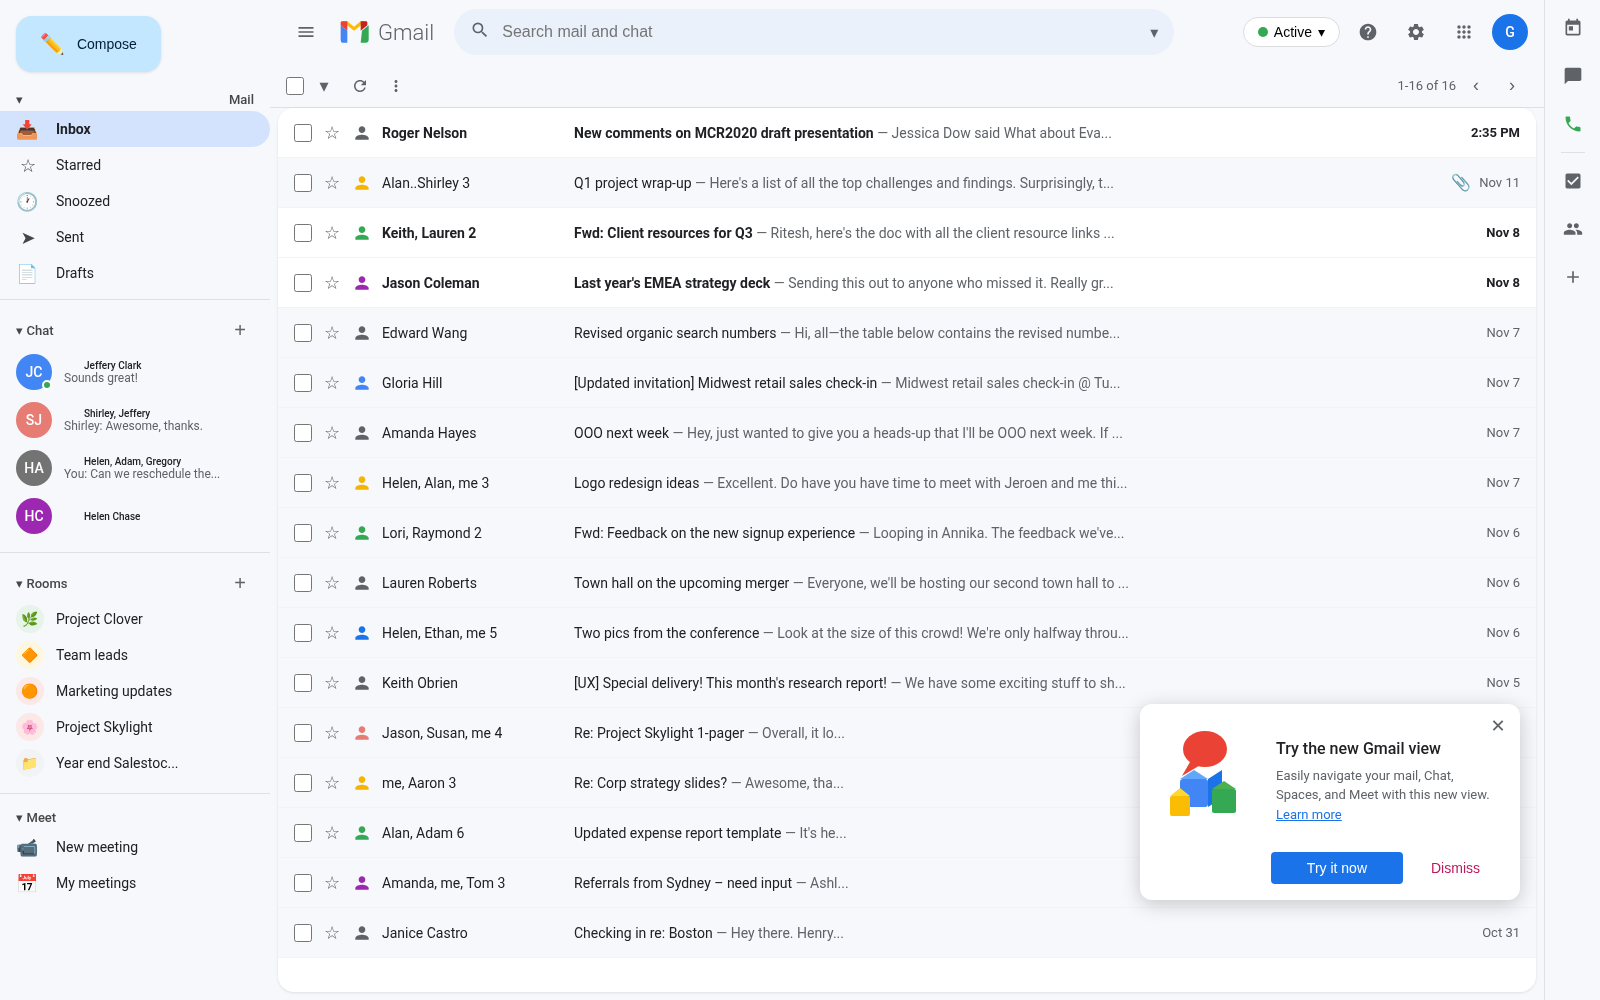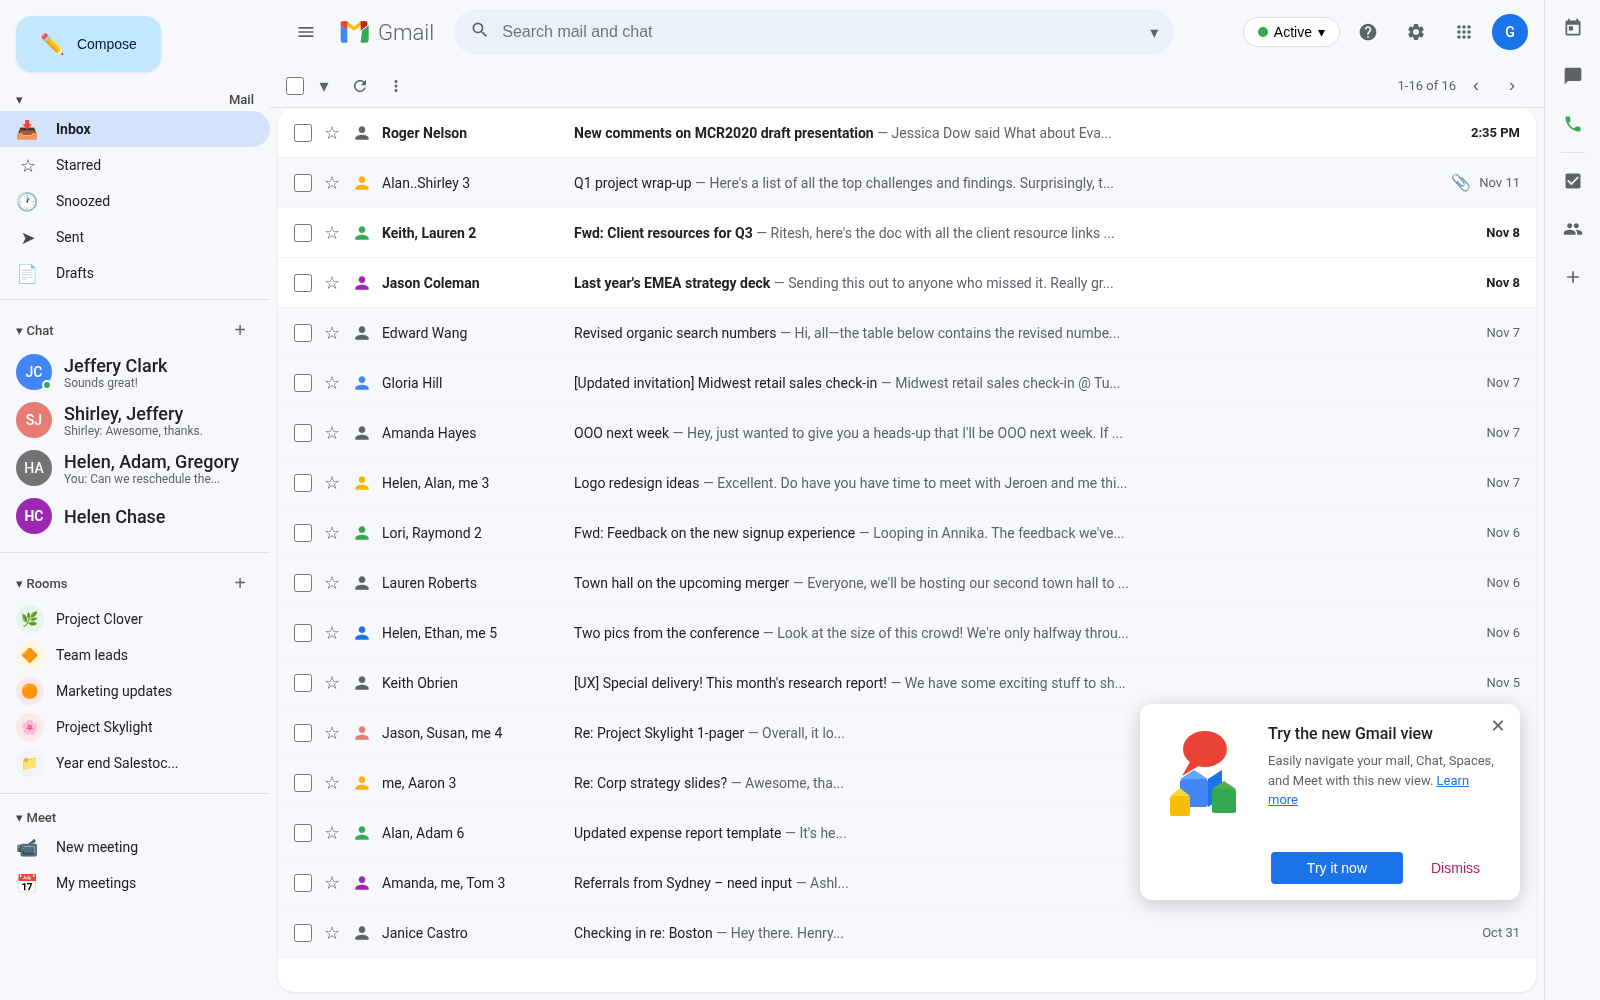--- a/index.html
+++ b/index.html
@@ -61,42 +61,42 @@
     .section-divider { height: 1px; background: #e0e0e0; margin: 8px 0; }
 
     
     .chat-section { padding: 4px 0; }
     .chat-section-header { display: flex; align-items: center; justify-content: space-between; padding: 4px 16px; font-size: 13px; color: #444746; font-weight: 500; }
     .add-btn { width: 28px; height: 28px; border-radius: 50%; border: none; background: none; cursor: pointer; display: flex; align-items: center; justify-content: center; font-size: 20px; color: #5f6368; }
     .chat-item { display: flex; align-items: center; gap: 12px; padding: 6px 16px; cursor: pointer; }
     .chat-avatar { width: 36px; height: 36px; border-radius: 50%; display: flex; align-items: center; justify-content: center; font-size: 14px; font-weight: 500; color: white; flex-shrink: 0; position: relative; }
     .chat-avatar-status { position: absolute; bottom: 0; right: 0; width: 10px; height: 10px; border-radius: 50%; background: #34a853; border: 2px solid white; }
     .chat-info { flex: 1; overflow: hidden; }
-    .chat-name { font-size: 18px; font-weight: 500; overflow: hidden; text-overflow: ellipsis; white-space: nowrap; }
+    .chat-name { font-size: 10px; font-weight: 500; overflow: hidden; text-overflow: ellipsis; white-space: nowrap; margin-left: 20px; }
     .chat-preview { font-size: 12px; color: #5f6368; overflow: hidden; text-overflow: ellipsis; white-space: nowrap; }
 
     
     .rooms-section { padding: 4px 0; }
     .room-item { display: flex; align-items: center; gap: 12px; padding: 4px 16px; cursor: pointer; height: 36px; }
     .room-icon { width: 28px; height: 28px; border-radius: 50%; display: flex; align-items: center; justify-content: center; font-size: 14px; }
     .room-label { font-size: 14px; }
 
     
     .meet-section { padding: 4px 0; }
     .meet-item { display: flex; align-items: center; gap: 16px; padding: 4px 16px; cursor: pointer; height: 36px; }
     .meet-icon { font-size: 18px; color: #444746; width: 24px; display: flex; justify-content: center; }
     .meet-label { font-size: 14px; }
 
     
     .right-icon { width: 40px; height: 40px; border-radius: 50%; border: none; background: none; cursor: pointer; display: flex; align-items: center; justify-content: center; color: #5f6368; font-size: 20px; }
     .right-icon-divider { width: 24px; height: 1px; background: #e0e0e0; }
 
     
     .notification-popup { position: fixed; right: 80px; bottom: 100px; width: 380px; background: white; border-radius: 12px; box-shadow: 0 4px 20px rgba(0,0,0,0.2); overflow: hidden; z-index: 100; }
-    .popup-content { display: flex; gap: 8px; padding: 20px; }
+    .popup-content { display: flex; gap: 16px; padding: 20px; align-items: flex-end; }
     .popup-illustration { width: 100px; height: 100px; flex-shrink: 0; }
     .popup-text { flex: 1; }
     .popup-title { font-size: 16px; font-weight: 500; margin-bottom: 8px; color: #202124; }
     .popup-body { font-size: 13px; color: #5f6368; line-height: 1.5; }
     .popup-learn-more { color: #1a73e8; text-decoration: underline; cursor: pointer; }
     .popup-actions { display: flex; gap: 8px; padding: 8px 20px 16px; justify-content: flex-end; }
     .popup-close { position: absolute; top: 8px; right: 8px; width: 28px; height: 28px; border-radius: 50%; border: none; background: none; cursor: pointer; display: flex; align-items: center; justify-content: center; color: #5f6368; font-size: 18px; }
     .try-now-btn { padding: 8px 36px; border-radius: 4px; background: #1a73e8; color: white; border: none; cursor: pointer; font-size: 14px; font-weight: 500; }
     .dismiss-btn { padding: 8px 20px; border-radius: 4px; background: none; color: #be185d; border: none; cursor: pointer; font-size: 14px; }
 
@@ -178,21 +178,21 @@
         </div>
       </div>
       <div class="chat-item">
         <div class="chat-avatar" style="background:#737373;">HA</div>
         <div class="chat-info">
           <div class="chat-name">Helen, Adam, Gregory</div>
           <div class="chat-preview">You: Can we reschedule the...</div>
         </div>
       </div>
       <div class="chat-item">
-        <div class="chat-avatar" style="background:#9c27b0;font-weight:bold;">HC</div>
+        <div class="chat-avatar" style="background:#9c27b0;">HC</div>
         <div class="chat-info">
           <div class="chat-name">Helen Chase</div>
         </div>
       </div>
     </div>
 
     <div class="section-divider"></div>
 
     <div class="rooms-section">
       <div class="chat-section-header">

